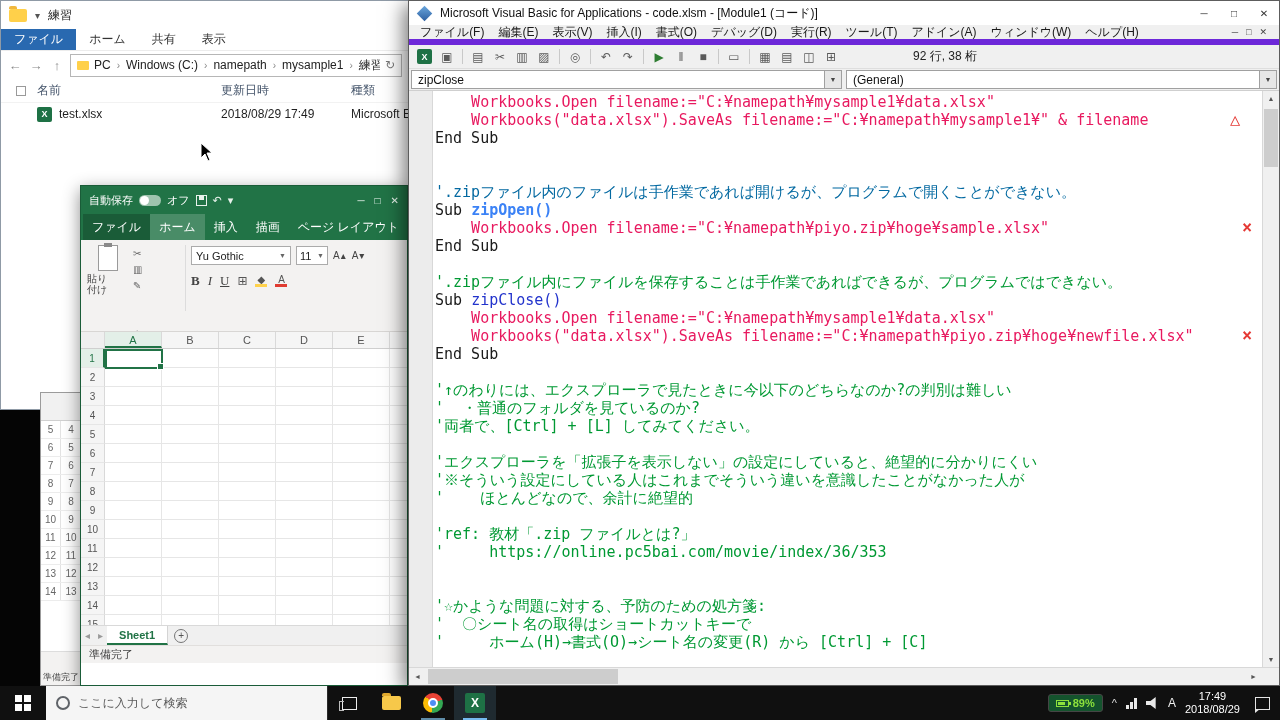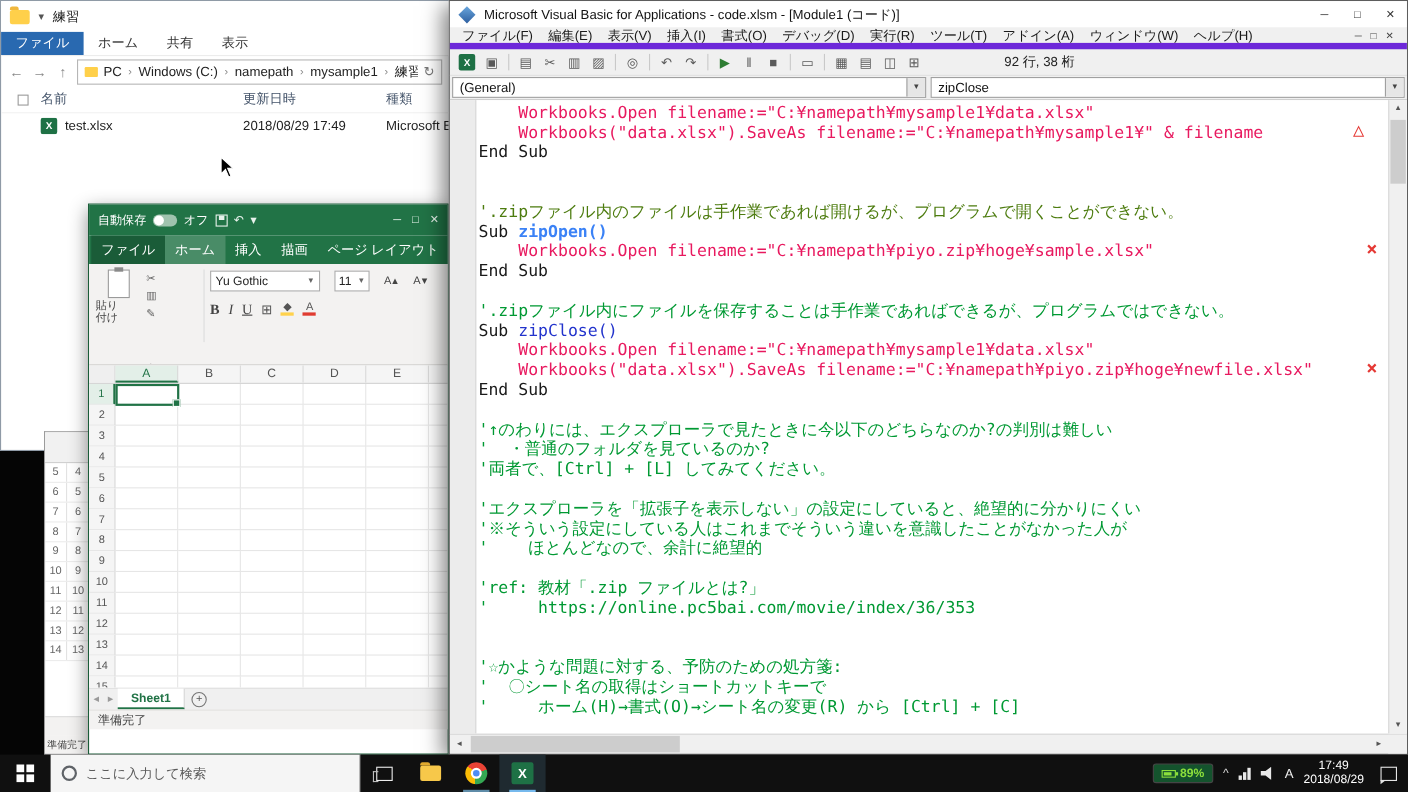--- a/index.html
+++ b/index.html
@@ -58,21 +58,21 @@
   .xl-tab{padding:0 9px;font-size:12px;color:#fff;display:flex;align-items:center}
   .xl-tab.file{background:var(--excel-green-dark)}
   .xl-tab.active{background:rgba(255,255,255,.18)}
   .xl-ribbon{height:92px;background:#f3f2f1;border-bottom:1px solid #d8d6d4;position:relative;overflow:hidden;flex:0 0 auto}
   .paste-btn{position:absolute;left:6px;top:5px;width:42px;text-align:left}
   .clip-shape{width:20px;height:26px;background:#fff;border:1px solid #9a9a9a;margin:0 auto 2px;position:relative}
   .clip-shape::before{content:"";position:absolute;left:5px;top:-3px;width:8px;height:4px;background:#8a8a8a}
   .paste-label{font-size:10px;color:#444;line-height:11px}
   .clip-small{position:absolute;left:52px;top:8px;display:flex;flex-direction:column;gap:5px;font-size:10px;color:#666}
   .rib-sep{position:absolute;left:104px;top:5px;width:1px;height:66px;background:#dcdcdc}
-  .font-row1{position:absolute;left:110px;top:6px;display:flex;gap:13px;align-items:center}
+  .font-row1{position:absolute;left:110px;top:6px;display:flex;gap:5px;align-items:center}
   .font-name-box{width:100px;height:19px;border:1px solid #ababab;background:#fff;font-size:11px;color:#222;display:flex;align-items:center;justify-content:space-between;padding:0 4px}
   .font-size-box{width:32px;height:19px;border:1px solid #ababab;background:#fff;font-size:11px;color:#222;display:flex;align-items:center;justify-content:space-between;padding:0 3px}
   .tiny-arrow{font-size:7px;color:#666}
   .grow-shrink{font-size:10px;color:#444;letter-spacing:1px}
   .font-row2{position:absolute;left:110px;top:33px;display:flex;gap:8px;align-items:center;height:16px}
   .fmt-b{font-family:"Liberation Serif",serif;font-weight:bold;font-size:13px;color:#444}
   .fmt-i{font-family:"Liberation Serif",serif;font-style:italic;font-size:13px;color:#444}
   .fmt-u{font-family:"Liberation Serif",serif;text-decoration:underline;font-size:13px;color:#444}
   .borders-glyph{font-size:12px;color:#555}
   .color-chip{display:inline-flex;flex-direction:column;align-items:center;line-height:9px}
@@ -555,38 +555,38 @@
         <span class="tb-sep"></span>
         <span class="tbi">▦</span>
         <span class="tbi">▤</span>
         <span class="tbi">◫</span>
         <span class="tbi">⊞</span>
       </span>
     <span class="pos-text">92 行, 38 桁</span>
   </div>
   <div class="vba-combos">
     <div class="combo">
+      <span>zipClose</span>
+      <span class="combo-arrow">▼</span>
+    </div>
+    <div class="combo">
       <span>(General)</span>
-      <span class="combo-arrow">▼</span>
-    </div>
-    <div class="combo">
-      <span>zipClose</span>
       <span class="combo-arrow">▼</span>
     </div>
   </div>
   <div class="vba-codewrap">
     <div class="code-gutter"></div>
     <div id="vba-code">
         <div class="code-line"><span style="color: rgb(232, 25, 95);">    Workbooks.Open filename:="C:¥namepath¥mysample1¥data.xlsx"</span></div>
         <div class="code-line"><span style="color: rgb(232, 25, 95);">    Workbooks("data.xlsx").SaveAs filename:="C:¥namepath¥mysample1¥" &amp; filename</span></div>
         <span class="code-mark" style="left: 797px; top: 19px; color: rgb(229, 57, 53);">△</span>
         <div class="code-line"><span style="color: rgb(26, 26, 26);">End Sub</span></div>
         <div class="code-line">&nbsp;</div>
         <div class="code-line">&nbsp;</div>
-        <div class="code-line"><span style="color: #4d7c0f;">'.zipファイル内のファイルは手作業であれば開けるが、プログラムで開くことができない。</span></div>
+        <div class="code-line"><span style="color: #0369a1;">'.zipファイル内のファイルは手作業であれば開けるが、プログラムで開くことができない。</span></div>
         <div class="code-line"><span style="color: rgb(26, 26, 26);">Sub </span><span style="color: #3b82f6; font-weight: bold;">zipOpen()</span></div>
         <div class="code-line"><span style="color: rgb(232, 25, 95);">    Workbooks.Open filename:="C:¥namepath¥piyo.zip¥hoge¥sample.xlsx"</span></div>
         <span class="code-mark" style="left: 809px; top: 127px; color: rgb(229, 57, 53);">×</span>
         <div class="code-line"><span style="color: rgb(26, 26, 26);">End Sub</span></div>
         <div class="code-line">&nbsp;</div>
         <div class="code-line"><span style="color: rgb(0, 153, 51);">'.zipファイル内にファイルを保存することは手作業であればできるが、プログラムではできない。</span></div>
         <div class="code-line"><span style="color: rgb(26, 26, 26);">Sub </span><span style="color: rgb(34, 51, 204);">zipClose()</span></div>
         <div class="code-line"><span style="color: rgb(232, 25, 95);">    Workbooks.Open filename:="C:¥namepath¥mysample1¥data.xlsx"</span></div>
         <div class="code-line"><span style="color: rgb(232, 25, 95);">    Workbooks("data.xlsx").SaveAs filename:="C:¥namepath¥piyo.zip¥hoge¥newfile.xlsx"</span></div>
         <span class="code-mark" style="left: 809px; top: 235px; color: rgb(229, 57, 53);">×</span>

